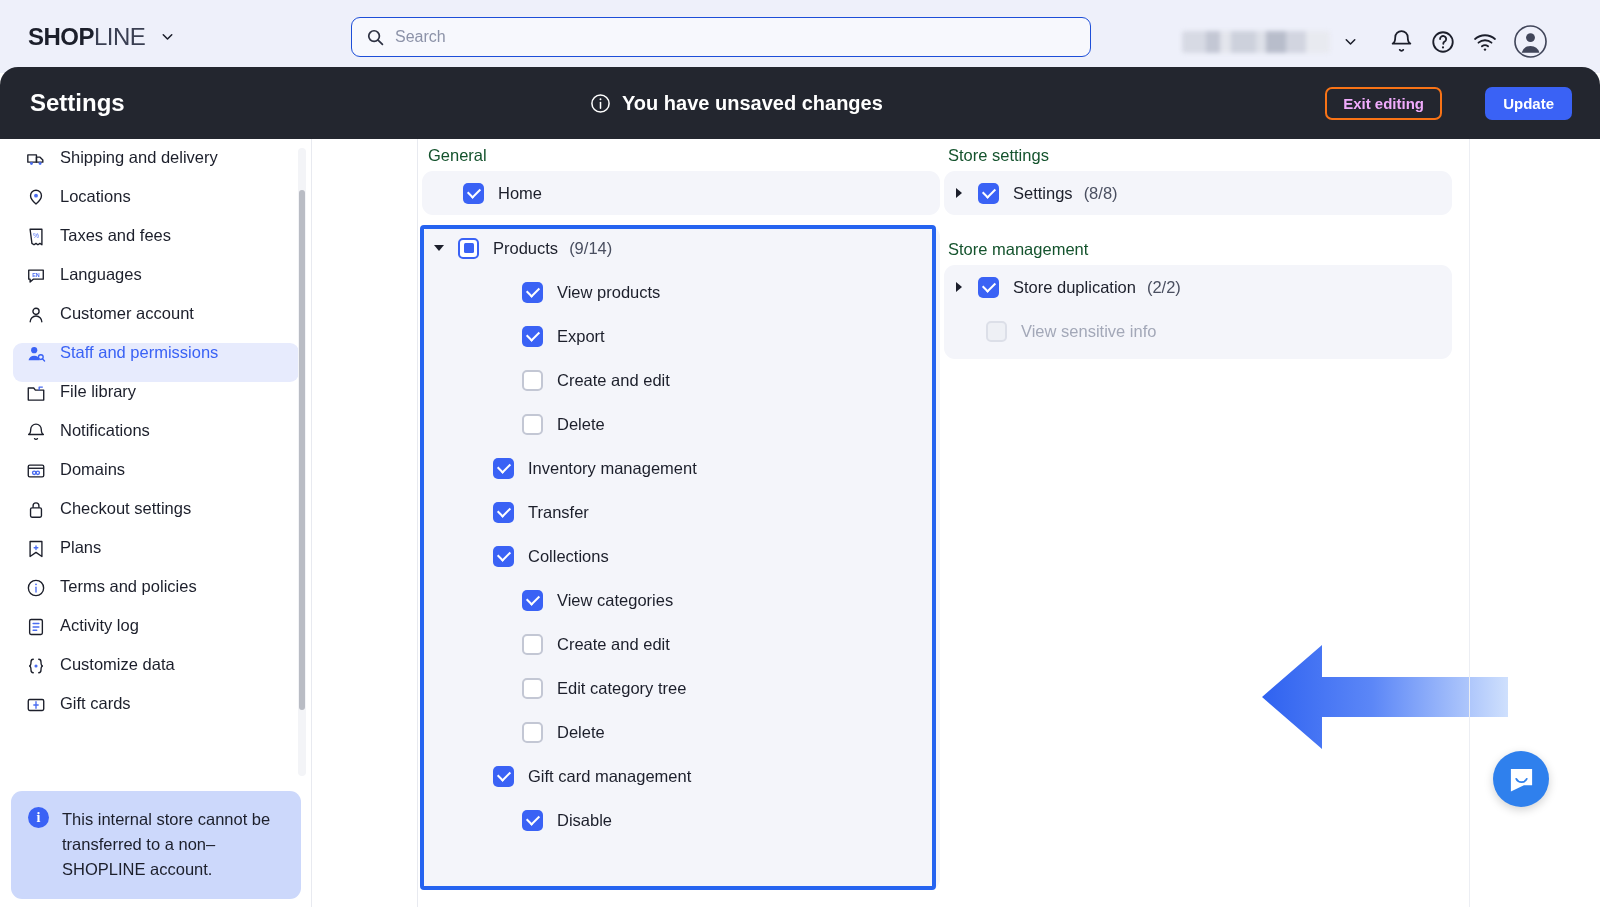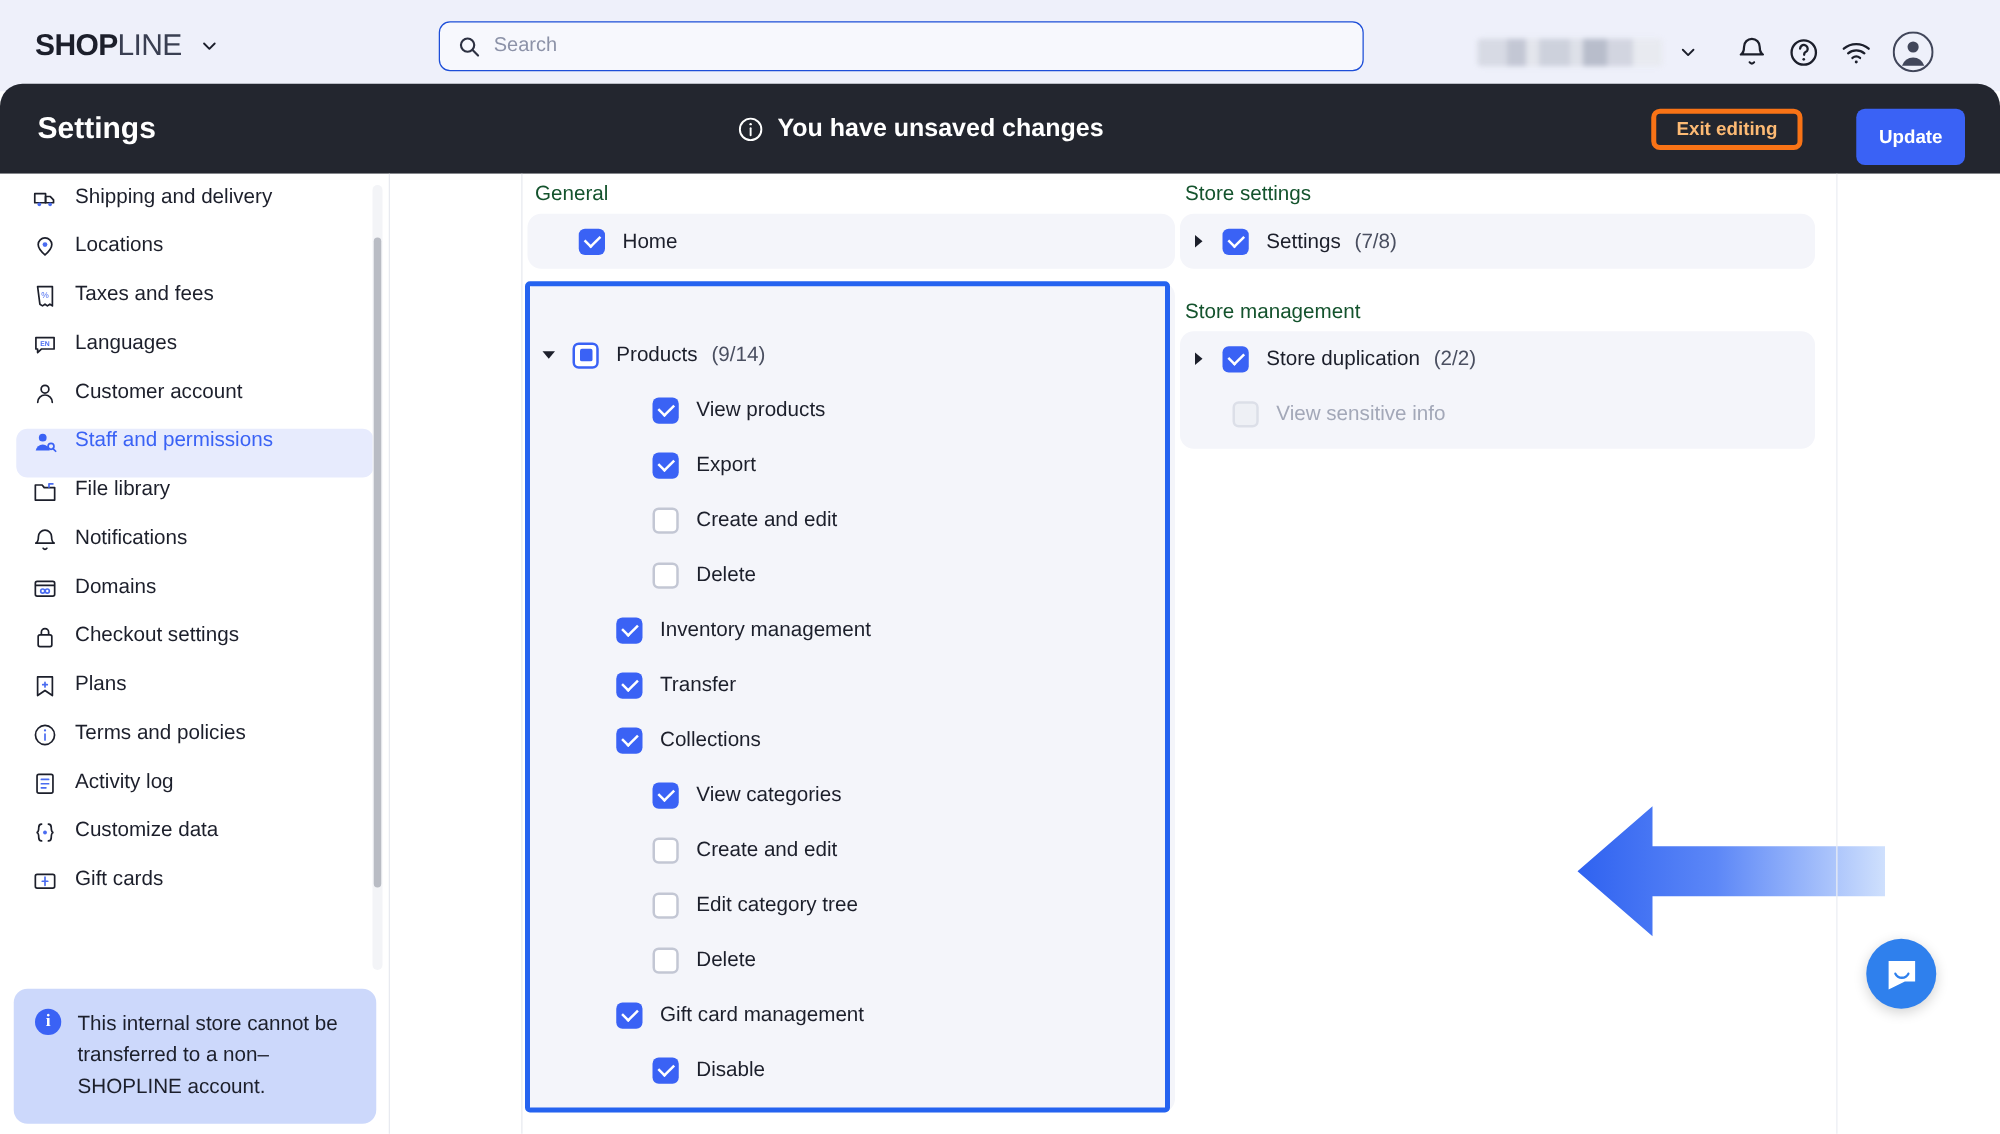--- a/index.html
+++ b/index.html
@@ -53,26 +53,26 @@
   #settings-title {
     color: #ffffff; font-size: 24px; font-weight: 700; margin-left: 30px;
   }
   #unsaved-wrap {
     position: absolute; left: 590px; top: 0; height: 72px;
     display: flex; align-items: center; gap: 11px;
   }
   #unsaved-text { color: #ffffff; font-size: 20px; font-weight: 700; }
   #exit-btn {
     position: absolute; right: 158px; top: 20px; height: 33px;
-    border: 4px solid #f97316; border-radius: 7px; background: transparent;
-    color: #fdba74; font-size: 15px; font-weight: 700; padding: 0 16px;
+    border: 2px solid #f97316; border-radius: 7px; background: transparent;
+    color: #f0abfc; font-size: 15px; font-weight: 700; padding: 0 16px;
     font-family: "Liberation Sans", sans-serif; cursor: pointer;
   }
   #update-btn {
-    position: absolute; right: 28px; top: 20px; height: 45px;
+    position: absolute; right: 28px; top: 20px; height: 33px;
     border: none; border-radius: 7px; background: #3a62f5;
     color: #ffffff; font-size: 15px; font-weight: 700; padding: 0 18px;
     font-family: "Liberation Sans", sans-serif; cursor: pointer;
   }
 
   
   #sidebar {
     position: absolute; left: 0; top: 139px; width: 312px; height: 768px;
     background: #ffffff; border-right: 1px solid #e8eaf0;
   }
@@ -440,21 +440,21 @@
 
   <div class="panel" style="left:110px; top:32px; width:518px; height:44px;">
     <div class="tree-row" style="padding-left:41px; height:44px;">
       <span class="cb checked"></span>
       <span class="tree-label">Home</span>
     </div>
   </div>
 
   <div class="panel" style="left:110px; top:87px; width:518px; height:664px;">
 
-    <div class="tree-row" style="padding-left:12px;margin-top:36px;">
+    <div class="tree-row" style="padding-left:12px;">
       <span class="caret-down" style="margin-right:14px;"></span>
       <span class="cb indeterminate"></span>
       <span class="tree-label">Products</span>
       <span class="tree-count">(9/14)</span>
     </div>
 
     <div id="products-children">
         <div class="tree-row" style="padding-left: 100px;">
           <span class="cb checked"></span>
           <span class="tree-label">View products</span>
@@ -510,21 +510,21 @@
       </div>
   </div>
 
   <div class="col-heading" style="left:636px; top:7px;">Store settings</div>
 
   <div class="panel" style="left:632px; top:32px; width:508px; height:44px;">
     <div class="tree-row" style="padding-left:12px;">
       <span class="caret-right" style="margin-right:16px;"></span>
       <span class="cb checked"></span>
       <span class="tree-label">Settings</span>
-      <span class="tree-count">(7/8)</span>
+      <span class="tree-count">(8/8)</span>
     </div>
   </div>
 
   <div class="col-heading" style="left:636px; top:101px;">Store management</div>
 
   <div class="panel" style="left:632px; top:126px; width:508px; height:94px;">
     <div class="tree-row" style="padding-left:12px;">
       <span class="caret-right" style="margin-right:16px;"></span>
       <span class="cb checked"></span>
       <span class="tree-label">Store duplication</span>

